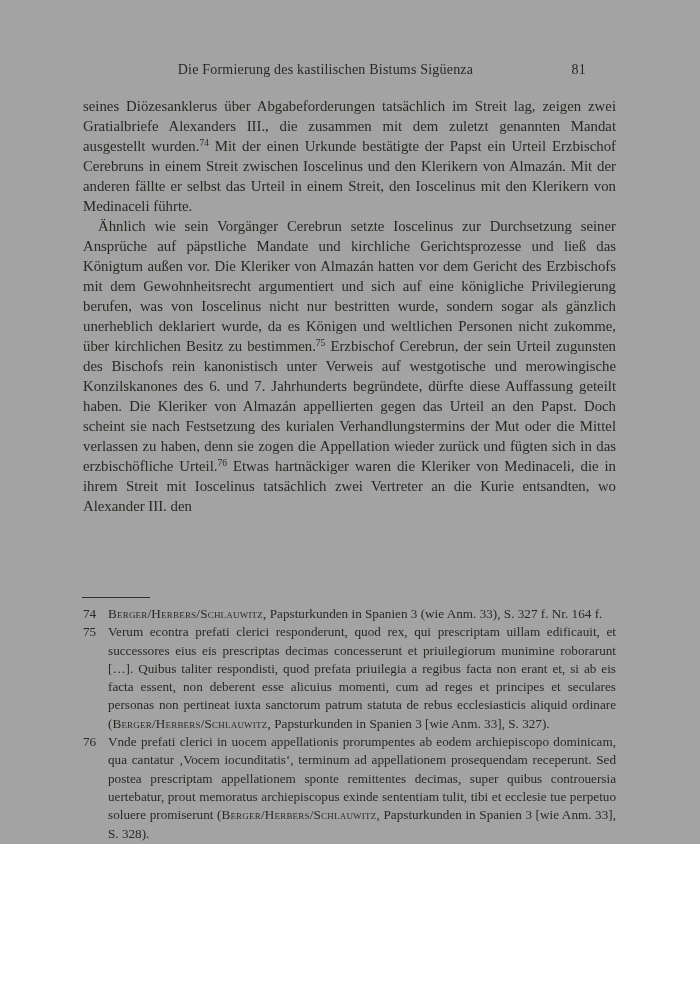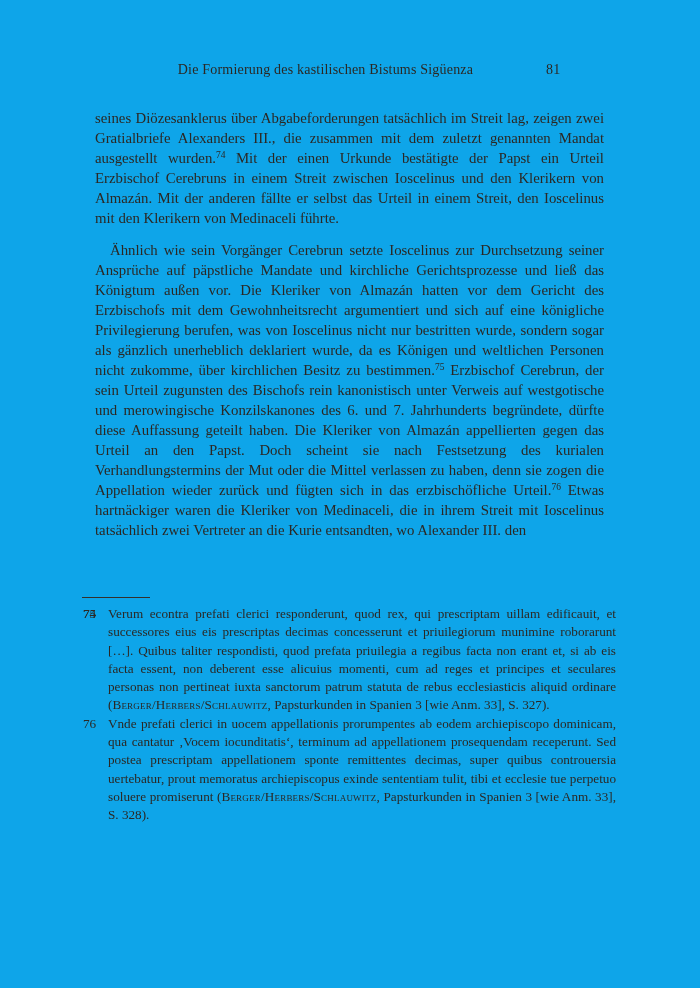--- a/index.html
+++ b/index.html
@@ -1,20 +1,20 @@
 <!DOCTYPE html>
 <html lang="de"><head>
 <meta charset="utf-8">
 <style>
   html, body { margin: 0; padding: 0; background: #ffffff; }
   .page {
     position: relative;
     width: 700px;
-    height: 988px;
-    background: #0ea5e9;
+    height: 844px;
+    background: #a3a3a3;
     font-family: "Liberation Serif", "DejaVu Serif", serif;
     color: var(--ink, #2b2824);
     overflow: hidden;
   }
   .running-head {
     position: absolute;
     top: 62px;
     left: 83px;
     width: 533px;
     height: 20px;
@@ -25,32 +25,32 @@
     position: absolute;
     left: 0;
     width: 485px;
     text-align: center;
     white-space: nowrap;
   }
   .rh-page {
     position: absolute;
     left: 463px;
     width: 40px;
-    text-align: left;
+    text-align: right;
   }
   .body-text {
     position: absolute;
     top: 96px;
     left: 83px;
     width: 533px;
     font-size: 14.8px;
     line-height: 20px;
     text-align: justify;
   }
-  .para { margin: 12px; }
+  .para { margin: 0; }
   .para.indent { text-indent: 15px; }
   .sup {
     font-size: 0.64em;
     vertical-align: 0.5em;
     line-height: 0;
   }
   .it { }
   .sc { font-variant: small-caps; letter-spacing: 0.2px; }
   .footnote-rule {
     position: absolute;
@@ -94,20 +94,21 @@
   <div class="body-text">
     <p class="para"><span>seines Diözesanklerus über Abgabeforderungen tatsächlich im Streit lag, zeigen zwei Gratialbriefe Alexanders III., die zusammen mit dem zuletzt genannten Mandat ausgestellt wurden.</span><span class="sup">74</span><span> Mit der einen Urkunde bestätigte der Papst ein Urteil Erzbischof Cerebruns in einem Streit zwischen Ioscelinus und den Klerikern von Almazán. Mit der anderen fällte er selbst das Urteil in einem Streit, den Ioscelinus mit den Klerikern von Medinaceli führte.</span></p>
     <p class="para indent"><span>Ähnlich wie sein Vorgänger Cerebrun setzte Ioscelinus zur Durchsetzung seiner Ansprüche auf päpstliche Mandate und kirchliche Gerichtsprozesse und ließ das Königtum außen vor. Die Kleriker von Almazán hatten vor dem Gericht des Erzbischofs mit dem Gewohnheitsrecht argumentiert und sich auf eine königliche Privilegierung berufen, was von Ioscelinus nicht nur bestritten wurde, sondern sogar als gänzlich unerheblich deklariert wurde, da es Königen und weltlichen Personen nicht zukomme, über kirchlichen Besitz zu bestimmen.</span><span class="sup">75</span><span> Erzbischof Cerebrun, der sein Urteil zugunsten des Bischofs rein kanonistisch unter Verweis auf westgotische und merowingische Konzilskanones des 6. und 7. Jahrhunderts begründete, dürfte diese Auffassung geteilt haben. Die Kleriker von Almazán appellierten gegen das Urteil an den Papst. Doch scheint sie nach Festsetzung des kurialen Verhandlungstermins der Mut oder die Mittel verlassen zu haben, denn sie zogen die Appellation wieder zurück und fügten sich in das erzbischöfliche Urteil.</span><span class="sup">76</span><span> Etwas hartnäckiger waren die Kleriker von Medinaceli, die in ihrem Streit mit Ioscelinus tatsächlich zwei Vertreter an die Kurie entsandten, wo Alexander III. den</span></p>
   </div>
 
   <div class="footnote-rule"></div>
 
   <div class="footnotes">
     <p class="footnote">
       <span class="fn-num">74</span>
+      <span class="fn-text"><span class="sc">Berger/Herbers/Schlauwitz,</span><span> Papsturkunden in Spanien 3 (wie Anm. 33), S. 327 f. Nr. 164 f.</span></span>
     </p>
     <p class="footnote">
       <span class="fn-num">75</span>
       <span class="fn-text"><span class="it">Verum econtra prefati clerici responderunt, quod rex, qui prescriptam uillam edificauit, et successores eius eis prescriptas decimas concesserunt et priuilegiorum munimine roborarunt […]. Quibus taliter respondisti, quod prefata priuilegia a regibus facta non erant et, si ab eis facta essent, non deberent esse alicuius momenti, cum ad reges et principes et seculares personas non pertineat iuxta sanctorum patrum statuta de rebus ecclesiasticis aliquid ordinare </span><span>(</span><span class="sc">Berger/Herbers/Schlauwitz,</span><span> Papsturkunden in Spanien 3 [wie Anm. 33], S. 327).</span></span>
     </p>
     <p class="footnote">
       <span class="fn-num">76</span>
       <span class="fn-text"><span class="it">Vnde prefati clerici in uocem appellationis prorumpentes ab eodem archiepiscopo dominicam, qua cantatur ‚Vocem iocunditatis‘, terminum ad appellationem prosequendam receperunt. Sed postea prescriptam appellationem sponte remittentes decimas, super quibus controuersia uertebatur, prout memoratus archiepiscopus exinde sententiam tulit, tibi et ecclesie tue perpetuo soluere promiserunt </span><span>(</span><span class="sc">Berger/Herbers/Schlauwitz,</span><span> Papsturkunden in Spanien 3 [wie Anm. 33], S. 328).</span></span>
     </p>
   </div>

